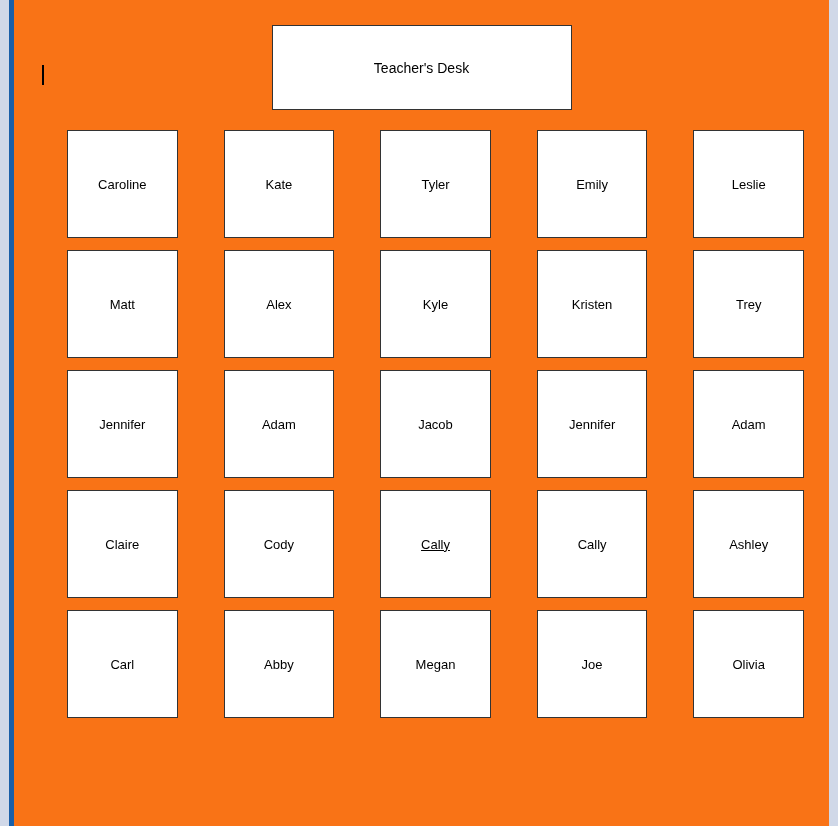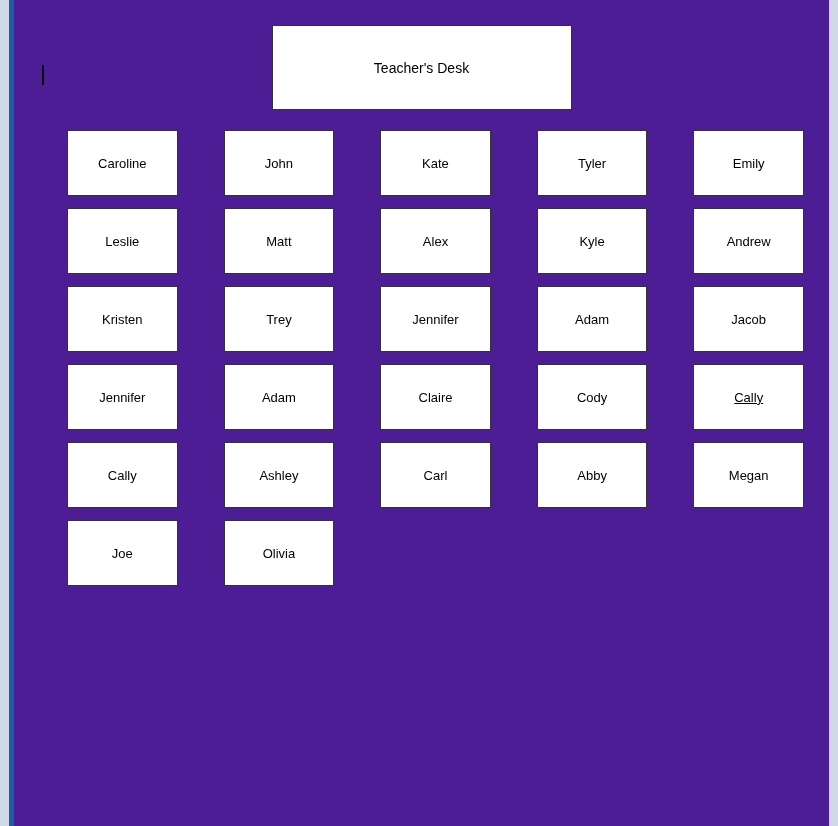--- a/index.html
+++ b/index.html
@@ -3,21 +3,21 @@
   <meta charset="utf-8">
   <style>
     * { box-sizing: border-box; margin: 0; padding: 0; }
     body {
       background: #d0d8e8;
       font-family: Arial, sans-serif;
       width: 838px;
       min-height: 826px;
     }
     .page {
-      background: #4c1d95;
+      background: #f97316;
       margin: 0 auto;
       width: 820px;
       min-height: 826px;
       border-left: 5px solid #1a5fa8;
       padding: 15px 20px 20px 20px;
       position: relative;
     }
     .cursor {
       position: absolute;
       left: 28px;
@@ -44,21 +44,21 @@
     }
     .seating-grid {
       display: grid;
       grid-template-columns: repeat(5, 1fr);
       gap: 12px 18px;
       padding: 0 5px;
     }
     .seat {
       border: 1px solid #333;
       background: #fff;
-      height: 66px;
+      height: 108px;
       display: flex;
       align-items: center;
       justify-content: center;
       font-size: 13px;
       text-align: center;
       margin-left: 28px;
     }
     .underline {
       text-decoration: underline;
     }
@@ -73,45 +73,39 @@
     <div class="teacher-desk">
       <span>Teacher's Desk</span>
     </div>
   </div>
 
   <div class="seating-grid" id="seating-grid">
   <div class="seat">
         <span>Caroline</span>
       </div>
       <div class="seat">
-        <span>John</span>
-      </div>
-      <div class="seat">
         <span>Kate</span>
       </div>
       <div class="seat">
         <span>Tyler</span>
       </div>
       <div class="seat">
         <span>Emily</span>
       </div>
       <div class="seat">
         <span>Leslie</span>
       </div>
       <div class="seat">
         <span>Matt</span>
       </div>
       <div class="seat">
         <span>Alex</span>
       </div>
       <div class="seat">
         <span>Kyle</span>
-      </div>
-      <div class="seat">
-        <span>Andrew</span>
       </div>
       <div class="seat">
         <span>Kristen</span>
       </div>
       <div class="seat">
         <span>Trey</span>
       </div>
       <div class="seat">
         <span>Jennifer</span>
       </div>

